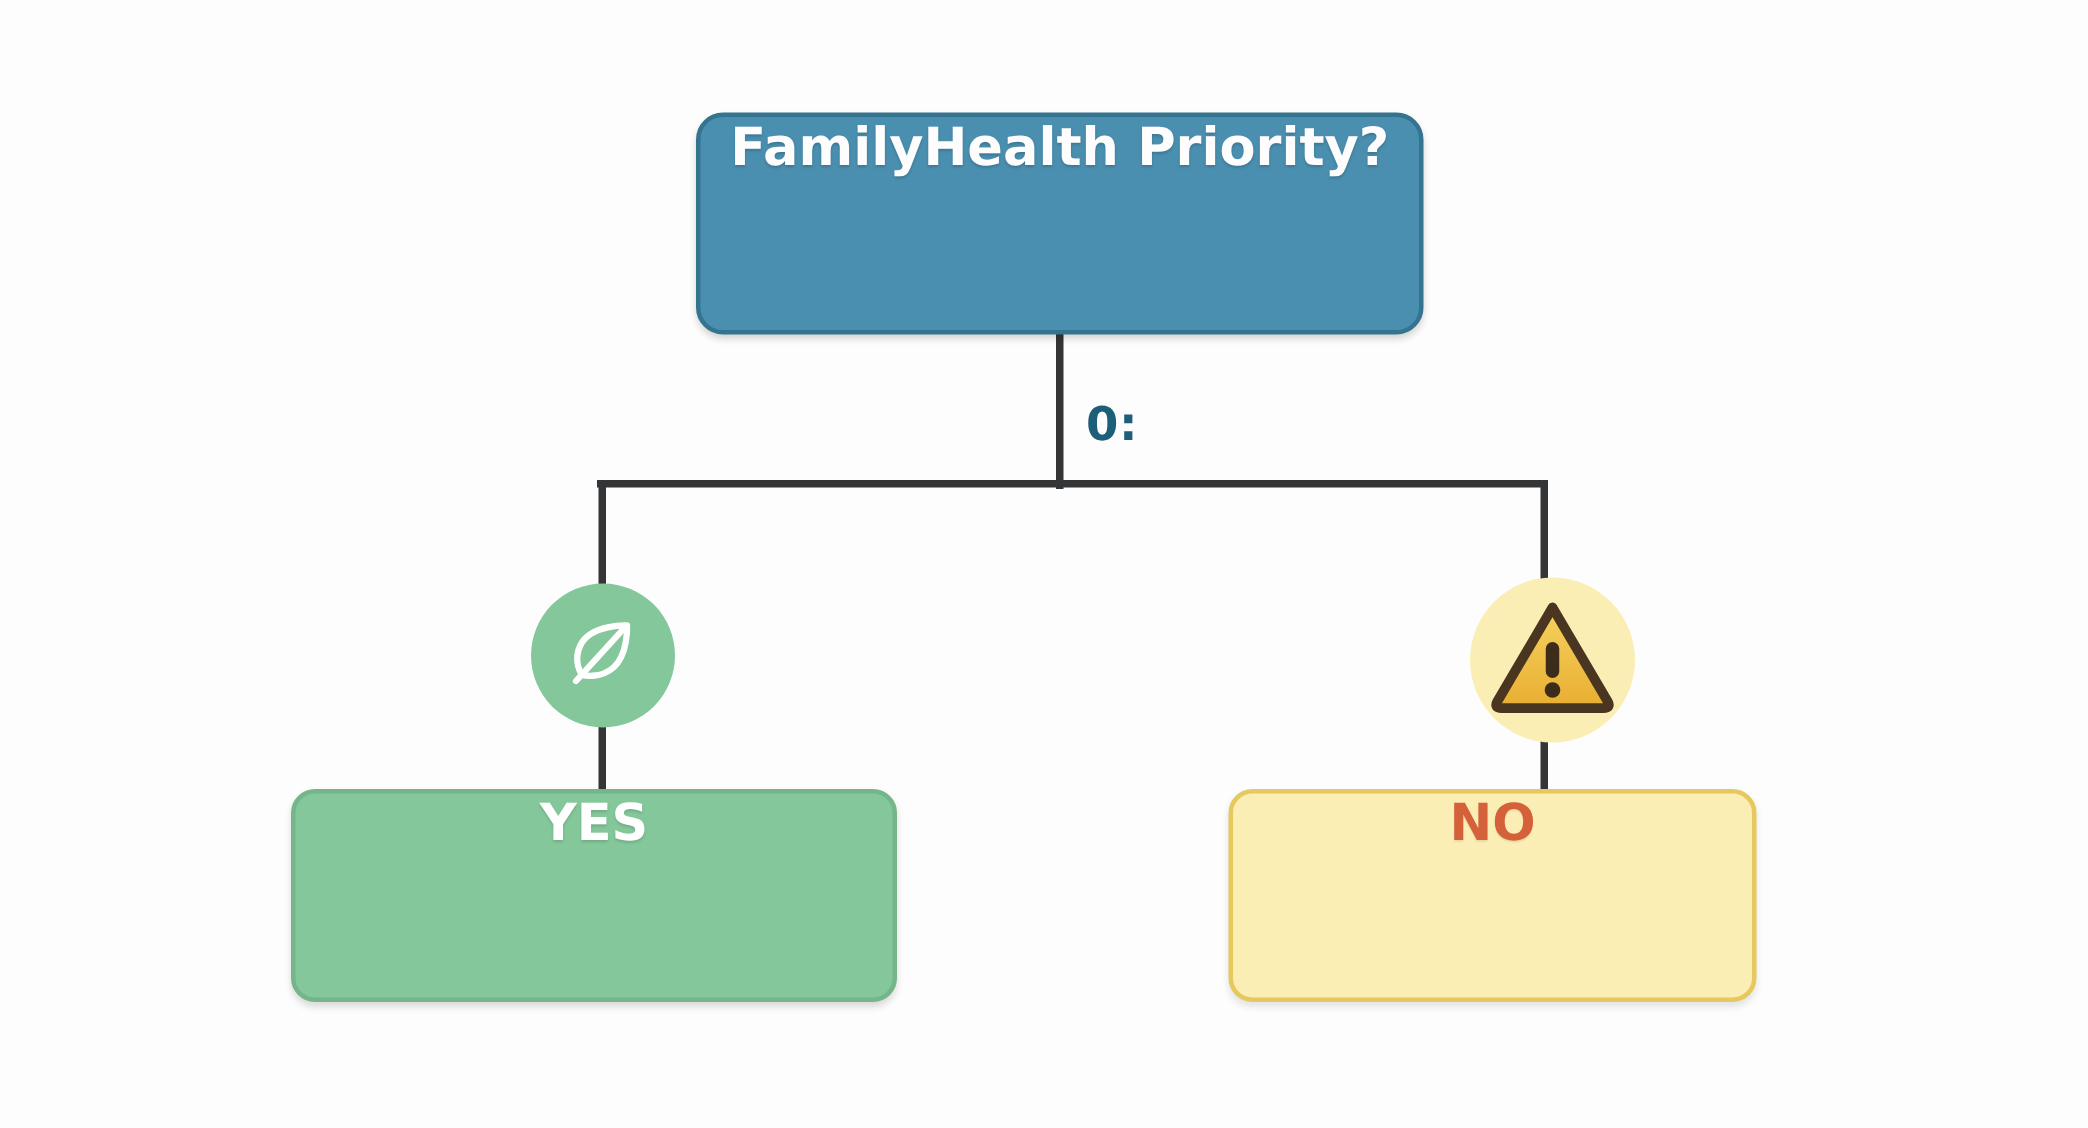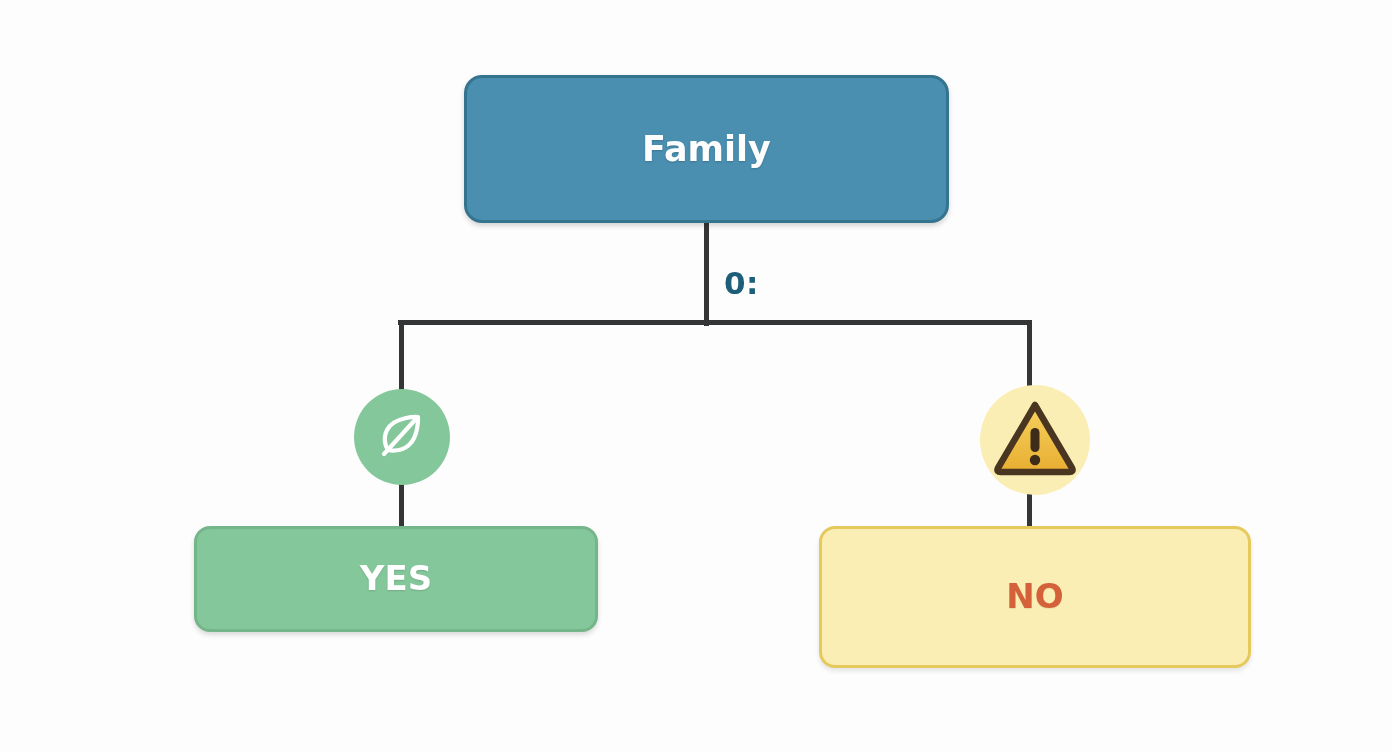--- a/index.html
+++ b/index.html
@@ -38,21 +38,21 @@
     color: #1d5f78;
     letter-spacing: 0.5px;
   }
 
   
   .node {
     position: absolute;
     box-sizing: border-box;
     display: flex;
     flex-direction: row;
-    align-items: center;
+    align-items: flex-start;
     justify-content: center;
     text-align: center;
     line-height: 1.22;
     font-weight: bold;
   }
 
   .node-root {
     left: 464px;
     top: 75px;
     width: 485px;
@@ -63,35 +63,35 @@
     color: #fdfdfd;
     font-size: 35px;
     box-shadow: 0 3px 5px rgba(0,0,0,0.16);
     text-shadow: 0 1px 2px rgba(0,0,0,0.18);
   }
 
   .node-yes {
     left: 194px;
     top: 526px;
     width: 404px;
-    height: 106px;
+    height: 142px;
     background: #84c79a;
     border: 3px solid #74b68a;
     border-radius: 16px;
     color: #ffffff;
     font-size: 34px;
     box-shadow: 0 3px 5px rgba(0,0,0,0.14);
     text-shadow: 0 1px 2px rgba(0,0,0,0.14);
     gap: 12px;
   }
 
   .node-no {
     left: 819px;
     top: 526px;
-    width: 432px;
+    width: 352px;
     height: 142px;
     background: #fbeeb4;
     border: 3px solid #e6c95c;
     border-radius: 16px;
     color: #d4613a;
     font-size: 34px;
     box-shadow: 0 3px 5px rgba(0,0,0,0.10);
     text-shadow: 0 1px 1px rgba(0,0,0,0.08);
   }
 
@@ -126,20 +126,21 @@
 
 <div id="canvas">
 
   <div class="conn conn-v-root"></div>
   <div class="conn conn-h"></div>
   <div class="conn conn-v-left"></div>
   <div class="conn conn-v-right"></div>
 
   <div class="node node-root">
     <span class="node-line">Family</span>
+    <span class="node-line">Health Priority?</span>
   </div>
 
   <div class="edge-label">0:</div>
 
   <div class="badge badge-leaf">
     <span>
       <svg width="56" height="56" viewBox="0 0 56 56" aria-hidden="true">
         <path d="M44 10 C44 10 20 9 13 23 C7.5 34 14 43 14 43 C14 43 26 46 35 38 C45 29 44 10 44 10 Z" fill="none" stroke="#ffffff" stroke-width="4.2" stroke-linejoin="round" stroke-linecap="round"></path>
         <path d="M41 13 L10 47" fill="none" stroke="#ffffff" stroke-width="4.2" stroke-linecap="round"></path>
       </svg>

